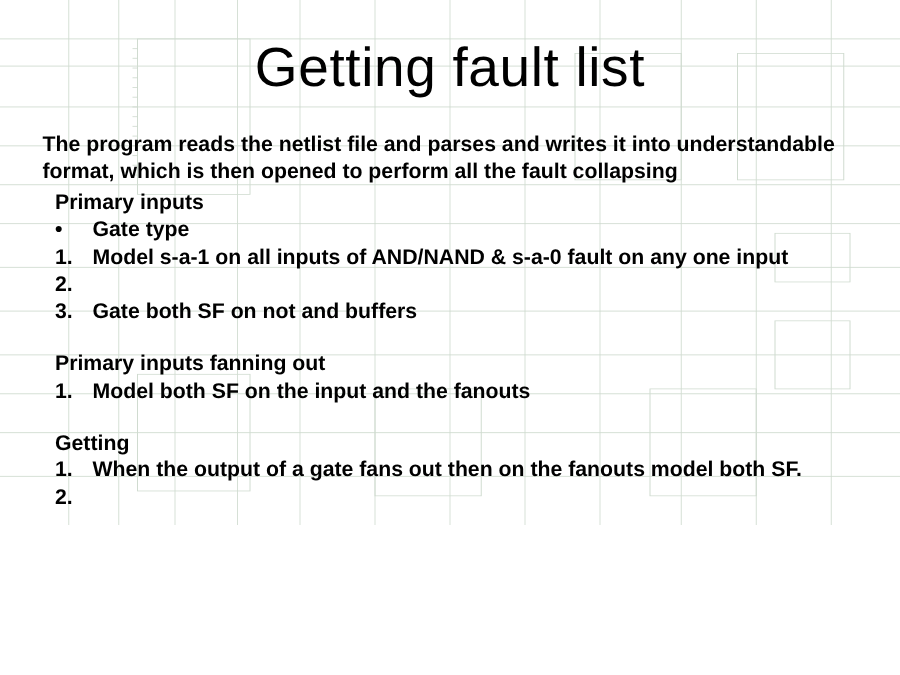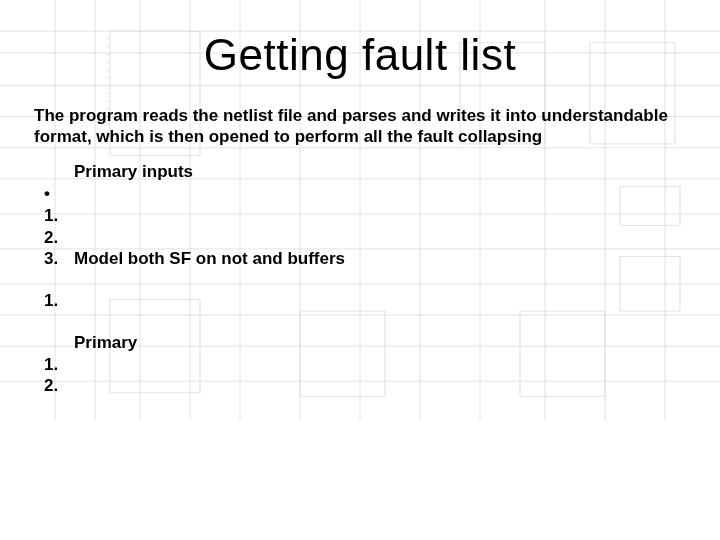--- a/index.html
+++ b/index.html
@@ -41,32 +41,31 @@
     margin: 0 0 26px 0;
     text-align: center;
     font-weight: 400;
     font-size: 44px;
     letter-spacing: 0.5px;
   }
   .para {
     font-size: 17px;
     font-weight: 700;
     line-height: 1.22;
-    margin-bottom: 14px;
+    margin-bottom: 4px;
   }
   .section {
     font-size: 17px;
     font-weight: 700;
     line-height: 1.28;
     margin-bottom: 20px;
     padding-left: 10px;
   }
   .section .head {
     margin-bottom: 0;
-    margin-left: 30px;
   }
   .li {
     display: flex;
   }
   .li .mk {
     width: 30px;
     flex: 0 0 30px;
   }
 </style>
 </head>
@@ -138,43 +137,48 @@
   <div class="content">
 
     <h1>Getting fault list</h1>
 
     <div class="para">The program reads the netlist file and parses and writes it into understandable format, which is then opened to perform all the fault collapsing</div>
 
     <div class="section">
       <div class="head">Primary inputs</div>
       <div class="li">
         <span class="mk">•</span>
+        <span>Gate type</span>
       </div>
       <div class="li">
         <span class="mk">1.</span>
+        <span>Model s-a-1 on all inputs of AND/NAND &amp; s-a-0 fault on any one input</span>
       </div>
       <div class="li">
         <span class="mk">2.</span>
       </div>
       <div class="li">
         <span class="mk">3.</span>
-        <span>Model both SF on not and buffers</span>
+        <span>Gate both SF on not and buffers</span>
       </div>
     </div>
 
     <div class="section">
+      <div class="head">Primary inputs fanning out</div>
       <div class="li">
         <span class="mk">1.</span>
+        <span>Model both SF on the input and the fanouts</span>
       </div>
     </div>
 
     <div class="section">
-      <div class="head">Primary</div>
+      <div class="head">Getting</div>
       <div class="li">
         <span class="mk">1.</span>
+        <span>When the output of a gate fans out then on the fanouts model both SF.</span>
       </div>
       <div class="li">
         <span class="mk">2.</span>
       </div>
     </div>
 
   </div>
 </div>
 
 </body></html>

